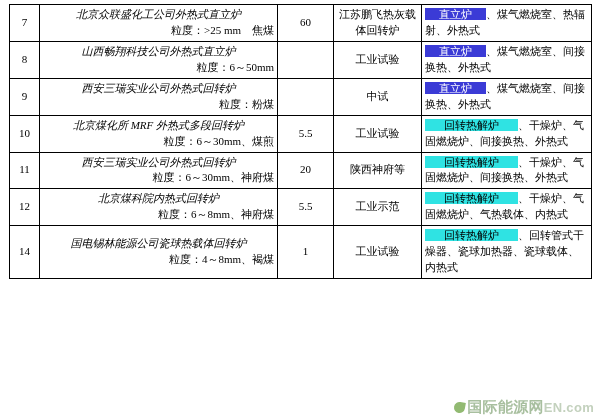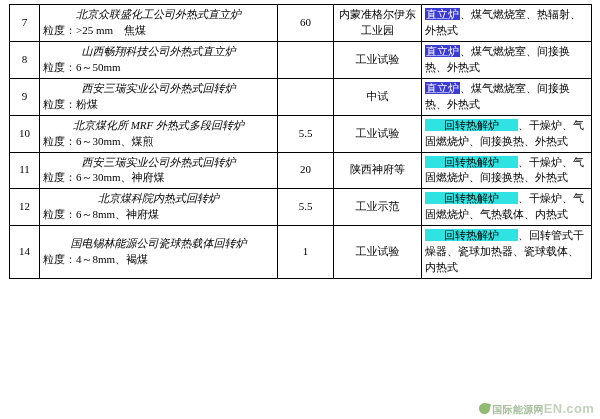--- a/index.html
+++ b/index.html
@@ -47,30 +47,30 @@
   td.cap  { text-align: center; font-size: 11.5px; margin-top: 22px; }
   td.site { text-align: center; font-size: 11px; }
   td.type { text-align: left; font-size: 11px; }
 
   .name-line1 {
     text-align: center;
     white-space: nowrap;
     font-style: italic;
   }
   .name-line2 {
-    text-align: left;
+    text-align: right;
     white-space: nowrap;
   }
   .site-inner {
     text-align: center;
   }
   .hl-blue {
     background: #3b3bd6;
     color: #ffffff;
-    padding: 0 1px;
+    padding: 0 14px;
   }
   .hl-cyan {
     background: #2fe3e3;
     color: #000000;
     padding: 0 19px;
   }
   .type-text { display: inline; }
 
   
   .watermark {
@@ -78,21 +78,21 @@
     right: 6px;
     bottom: 2px;
     font-family: "Liberation Sans", sans-serif;
     font-size: 13px;
     font-weight: bold;
     color: #b9c9b2;
     opacity: 0.85;
     white-space: nowrap;
     letter-spacing: 0.3px;
   }
-  .watermark .wm-cn { color: #9ab58f; font-size: 10px; }
+  .watermark .wm-cn { color: #9ab58f; font-size: 15px; }
   .watermark .wm-leaf {
     display: inline-block;
     width: 11px; height: 11px;
     border-radius: 50% 0 50% 50%;
     background: #7fae5a;
     transform: rotate(10deg);
     margin-right: 2px;
     vertical-align: -1px;
   }
 </style>
@@ -111,21 +111,21 @@
     <tbody>
 
       <tr>
         <td class="num">7</td>
         <td class="name">
           <div class="name-line1">北京众联盛化工公司外热式直立炉</div>
           <div class="name-line2">粒度：&gt;25 mm　焦煤</div>
         </td>
         <td class="cap">60</td>
         <td class="site">
-          <div class="site-inner">内蒙准格尔伊东工业园</div>
+          <div class="site-inner">江苏鹏飞热灰载体回转炉</div>
         </td>
         <td class="type">
           <span class="hl-blue">直立炉</span><span class="type-text">、煤气燃烧室、热辐射、外热式</span>
         </td>
       </tr>
 
       <tr>
         <td class="num">8</td>
         <td class="name">
           <div class="name-line1">山西畅翔科技公司外热式直立炉</div>

